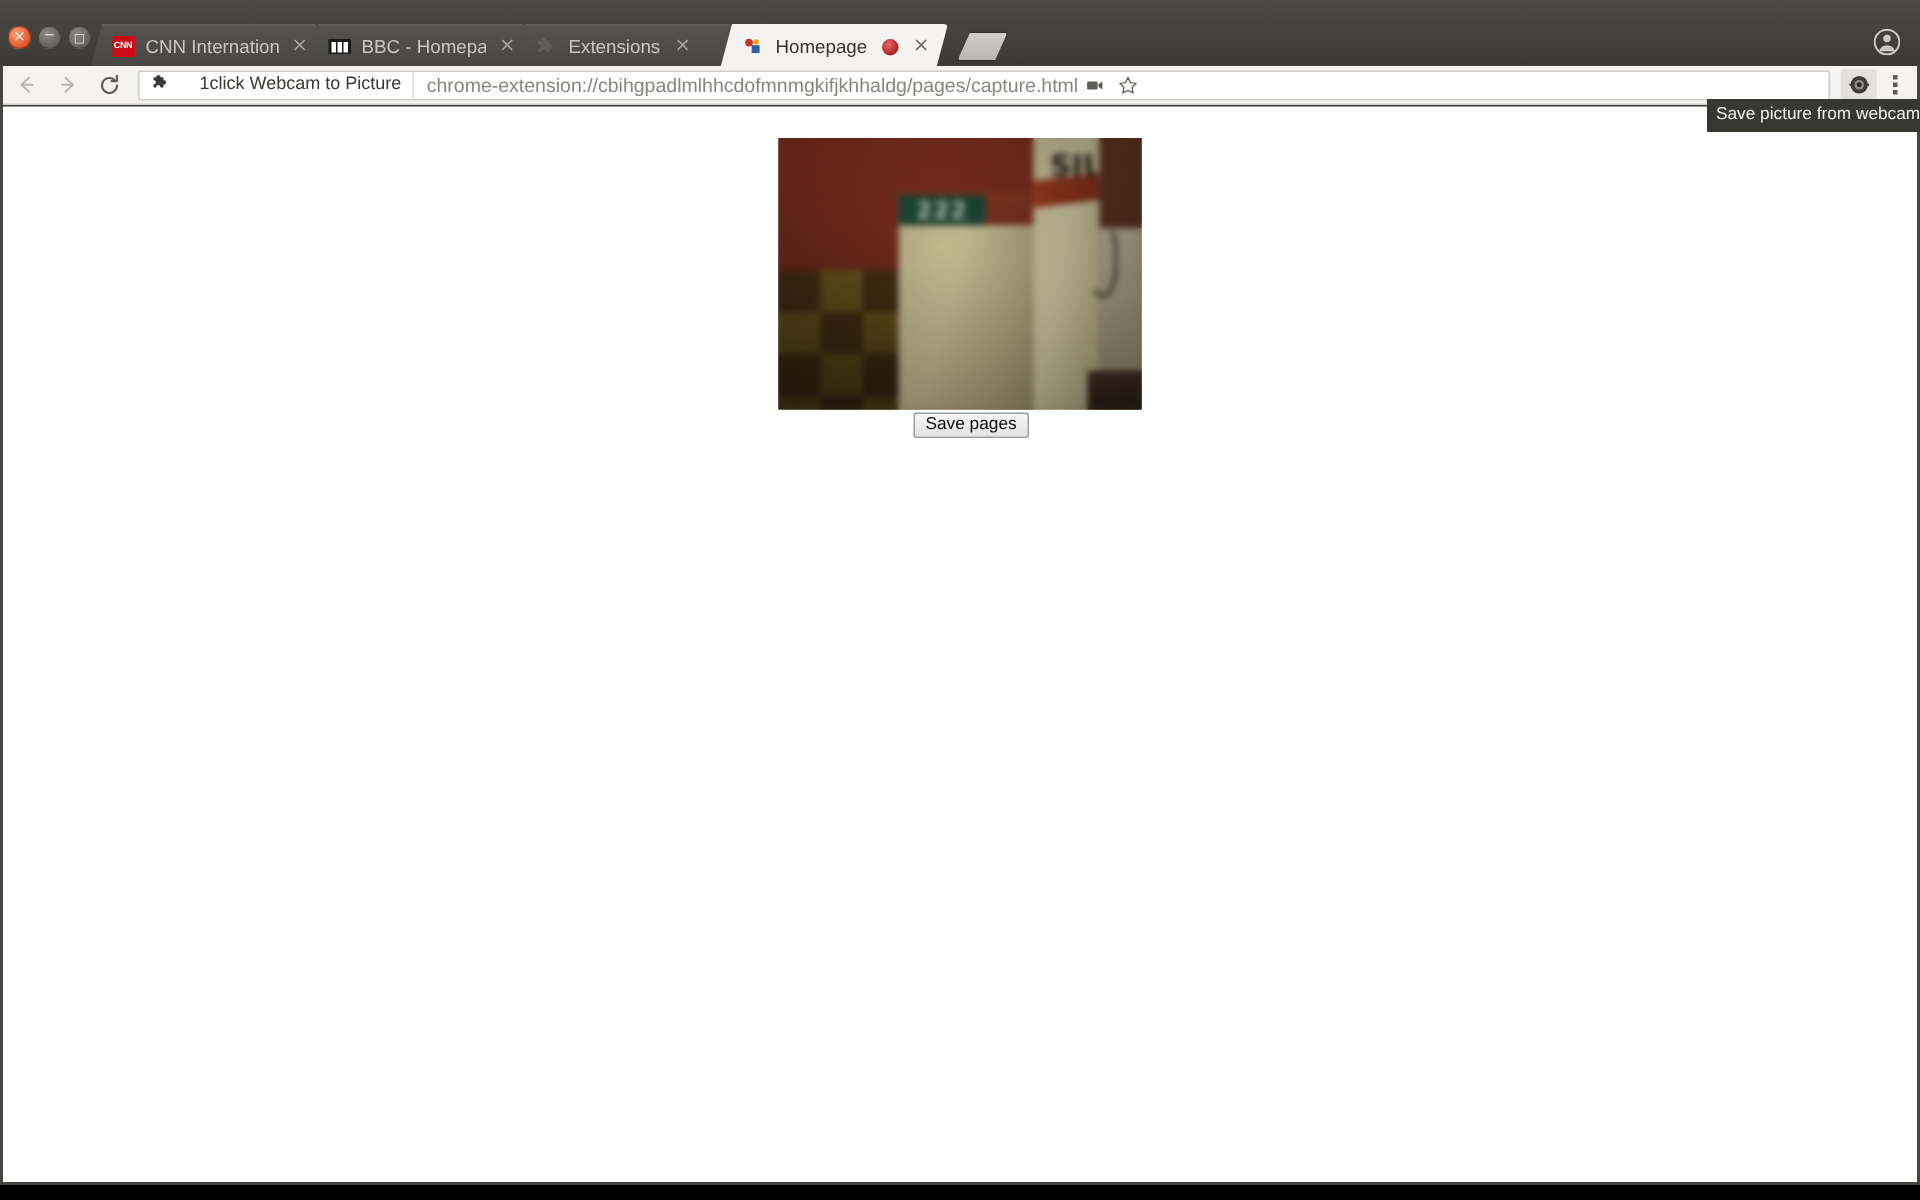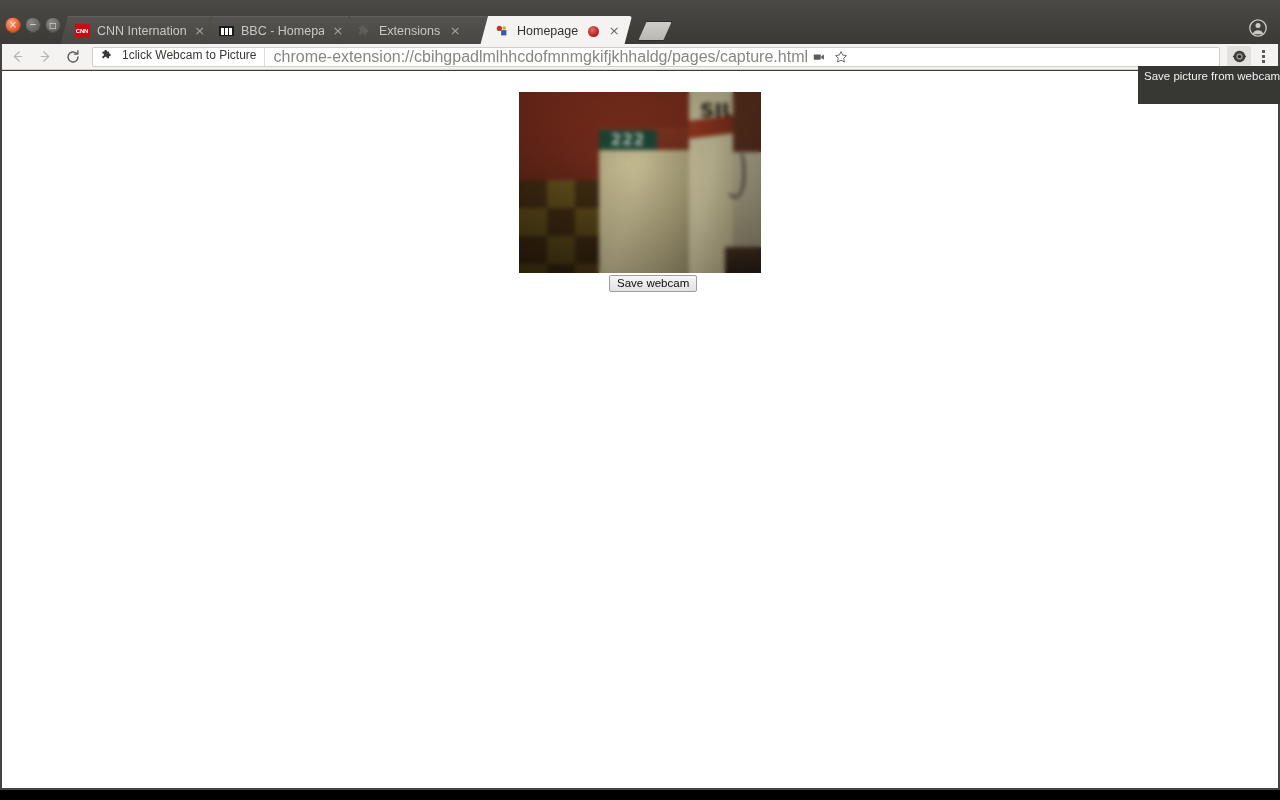--- a/index.html
+++ b/index.html
@@ -185,32 +185,32 @@
     border: 1px solid #cfcdc9;
     border-radius: 2px;
     display: flex;
     align-items: center;
     padding: 0 4px;
     overflow: hidden;
   }
   #ext-badge {
     display: flex;
     align-items: center;
-    gap: 9px;
+    gap: 20px;
     padding: 0 7px 4px 4px;
     height: 18px;
     border-right: 1px solid #dddbd7;
     flex: 0 0 auto;
   }
   #ext-badge-label {
     font-size: 12px;
     color: #3a3834;
   }
   #omnibox-url {
-    font-size: 16px;
+    font-size: 13px;
     color: #888681;
     padding-left: 9px;
     white-space: nowrap;
     overflow: hidden;
     text-overflow: ellipsis;
   }
   .omni-action {
     width: 22px; height: 20px;
     display: flex;
     align-items: center;
@@ -257,21 +257,21 @@
     display: flex;
     align-items: center;
     justify-content: center;
     color: #cbc9c4;
   }
 
   
   #toolbar-tooltip {
     position: absolute;
     left: 1138px; top: 66px;
-    height: 38px;
+    height: 22px;
     background: #373734;
     color: #f2f1ef;
     font-size: 11.5px;
     line-height: 20px;
     padding: 0 6px;
     white-space: nowrap;
     overflow: hidden;
     width: 142px;
     z-index: 50;
   }
@@ -578,21 +578,21 @@
         <div class="layer book-label">222</div>
         <div class="layer book-right"></div>
         <div class="layer book-right-band"></div>
         <div class="layer book-right-text">SIU</div>
         <div class="layer cable"></div>
         <div class="layer shadow-bottom"></div>
         <div class="layer photo-blur"></div>
         <div class="layer photo-dim"></div>
       </div>
 
-      <button id="save-image-button">Save webcam</button>
+      <button id="save-image-button">Save pages</button>
     </div>
   </div>
 
   <div id="frame-left"></div>
   <div id="frame-right"></div>
   <div id="frame-bottom"></div>
 </div>
 
 <div id="desktop-bar"></div>
 

